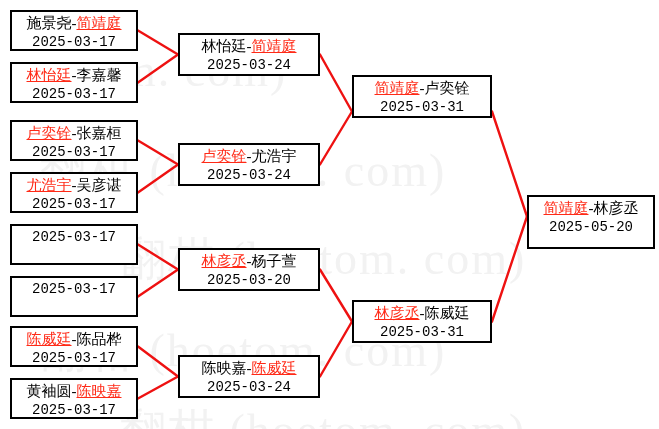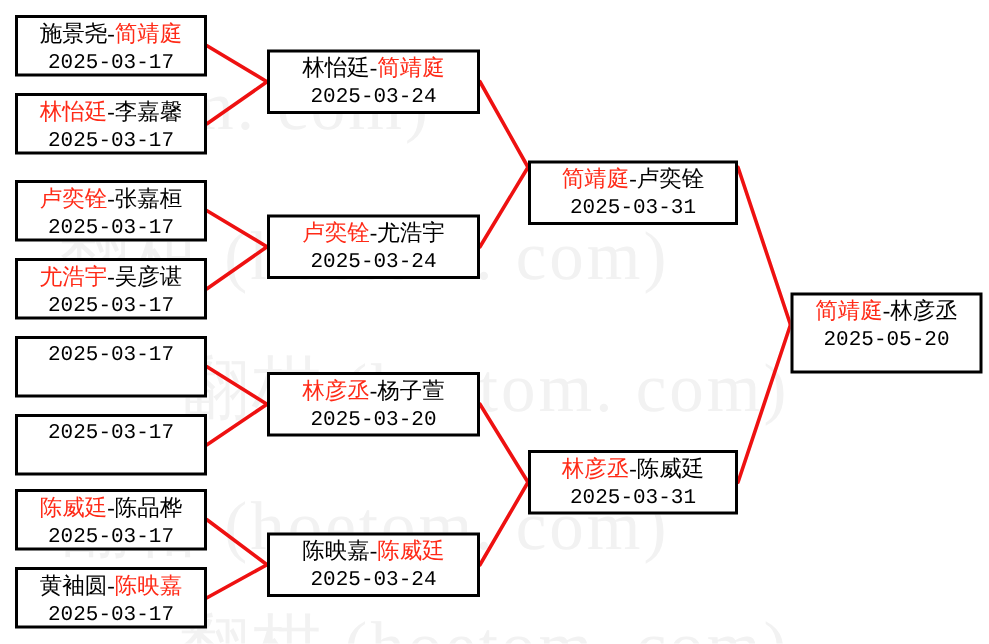--- a/index.html
+++ b/index.html
@@ -44,21 +44,21 @@
     z-index:2;
     text-align:center;
     padding-top:2px;
   }
   .players{
     font-size:15px;
     line-height:19px;
     color:#000000;
     white-space:nowrap;
   }
-  .players .win{color:#ff2a17;}
+  .players .win{color:#ff2a17;text-decoration:underline;}
   .players .sep{color:#000000;}
   .date{
     font-size:14px;
     line-height:18px;
     color:#000000;
     letter-spacing:0px;
     white-space:nowrap;
     font-family:Liberation Mono, monospace;
   }
 
@@ -141,21 +141,21 @@
   </div>
   <div class="match r2" style="top:248px">
     <div class="players"><span class="win">林彦丞</span><span class="sep">-</span><span class="">杨子萱</span></div>
     <div class="date">2025-03-20</div>
   </div>
   <div class="match r2" style="top:355px">
     <div class="players"><span class="">陈映嘉</span><span class="sep">-</span><span class="win">陈威廷</span></div>
     <div class="date">2025-03-24</div>
   </div>
 
-  <div class="match r3" style="top:107px">
+  <div class="match r3" style="top:75px">
     <div class="players"><span class="win">简靖庭</span><span class="sep">-</span><span class="">卢奕铨</span></div>
     <div class="date">2025-03-31</div>
   </div>
   <div class="match r3" style="top:300px">
     <div class="players"><span class="win">林彦丞</span><span class="sep">-</span><span class="">陈威廷</span></div>
     <div class="date">2025-03-31</div>
   </div>
 
   <div class="match r4" style="top:195px">
     <div class="players"><span class="win">简靖庭</span><span class="sep">-</span><span class="">林彦丞</span></div>

